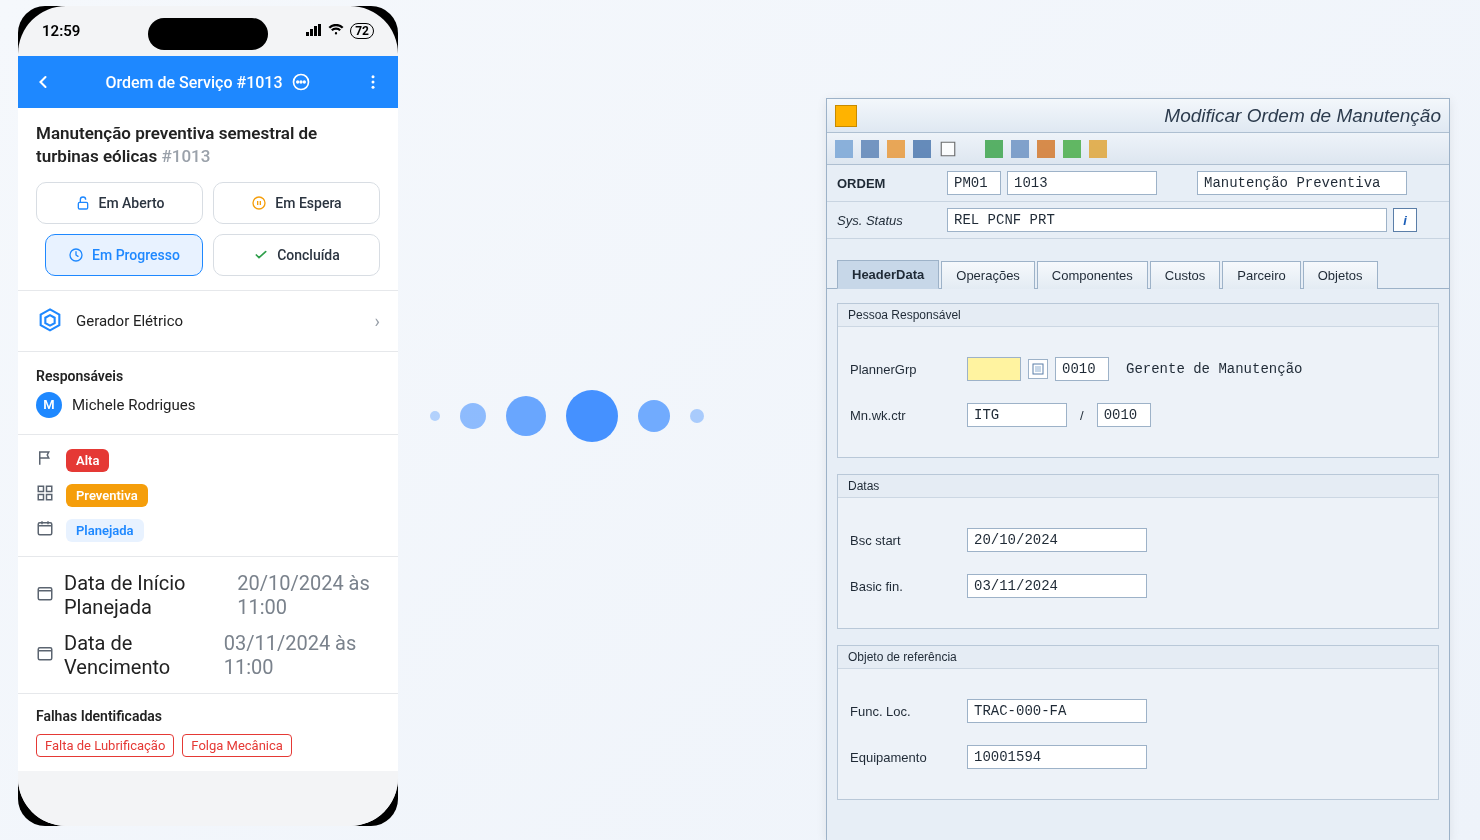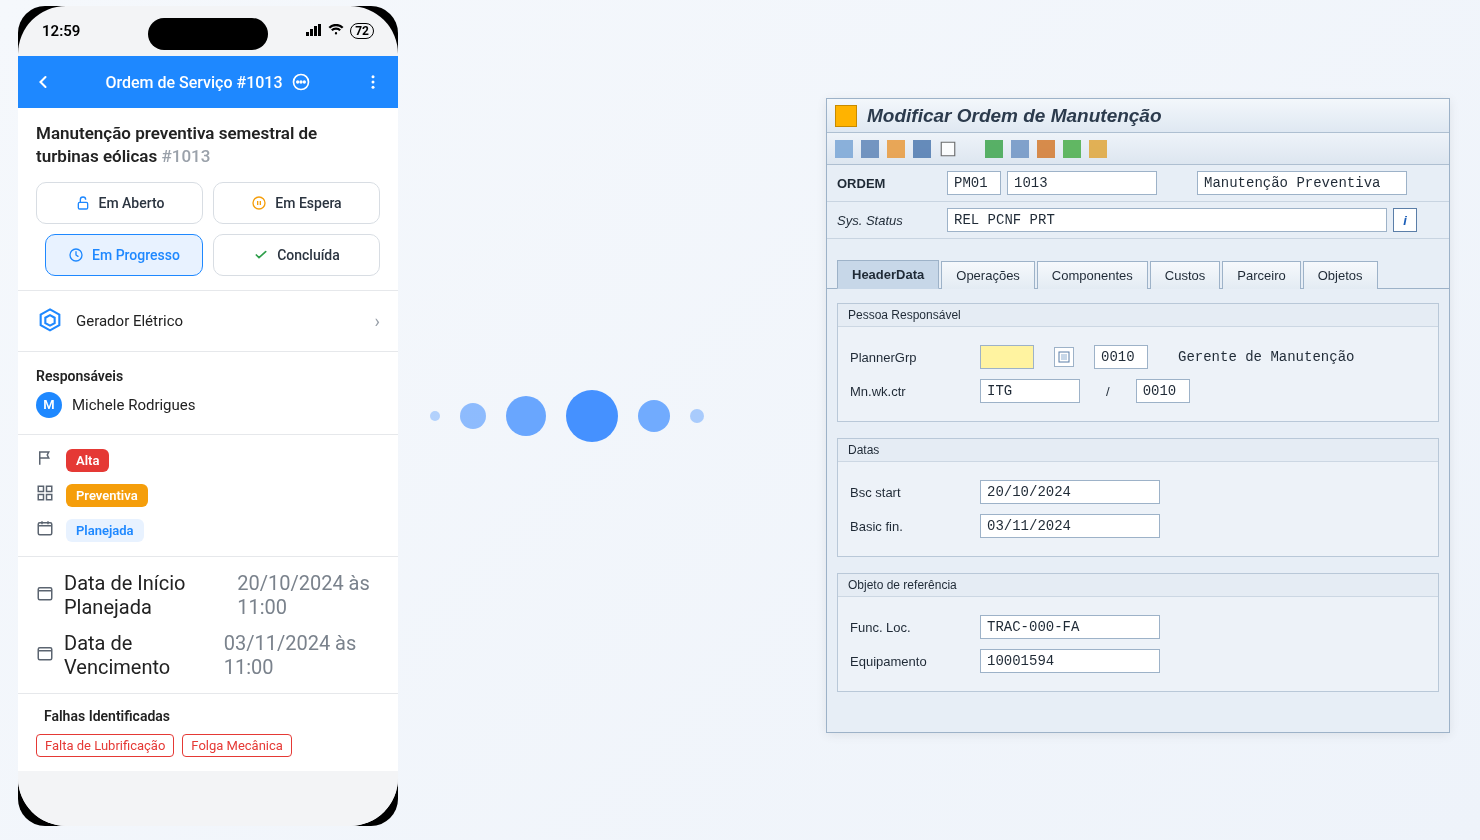--- a/index.html
+++ b/index.html
@@ -99,21 +99,21 @@
     font-size: 15px; color: #222;
   }
   .hex-ic {
     width: 28px; height: 28px; color: #1e88ff;
   }
   .chev { margin-left: auto; color: #9aa1aa; font-size:18px;}
   .section-label {
     font-size: 14px; font-weight: 600; color: #222;
     padding: 16px 18px 8px;
   }
-  .section-label.sub { font-weight:600;margin-left:8px; }
+  .section-label.sub { font-weight:600; }
   .person-row {
     display: flex; align-items: center; gap: 10px;
     padding: 0 18px 16px;
     font-size: 15px; color: #222;
     background:#fff;
     border-bottom:1px solid #e6e8eb;
   }
   .avatar {
     width: 26px; height: 26px; border-radius: 50%;
     background: #1e88ff; color: #fff;
@@ -166,21 +166,21 @@
   .sap-titlebar {
     background: linear-gradient(#f3f7fb,#dfe8f2);
     height: 34px;
     display:flex; align-items:center;
     padding: 0 8px;
     border-bottom:1px solid #aebfd1;
   }
   .sap-titlebar .sap-logo{
     width:22px;height:22px;background:#ffb300;border:1px solid #c78a00;margin-right:10px;
   }
-  .sap-title{ flex:1; text-align:left; font-style:italic; font-weight:700; font-size:19px; color:#2c3b4d;}
+  .sap-title{ flex:1; text-align:right; font-style:italic; font-weight:400; font-size:19px; color:#2c3b4d;}
   .sap-toolbar{
     background: linear-gradient(#eef3f9,#dde6f0);
     height:32px; display:flex; align-items:center; gap:8px;
     padding:0 8px; border-bottom:1px solid #aebfd1;
   }
   .tb-ic{ width:18px;height:18px; opacity:.85;}
   .sap-body{ padding:0;}
   .sap-row{ display:flex; align-items:center; padding:6px 10px; border-bottom:1px solid #c8d4e1; background:#e7eef6;}
   .sap-row .lbl{ width:110px; font-weight:700;}
   .sap-inp{
@@ -212,21 +212,21 @@
   .panel-area{ background:#e7eef6; padding:14px 10px 24px;}
   .fieldset{
     border:1px solid #b9c8d8; background:#edf2f8; margin-bottom:16px;
   }
   .fs-legend{
     font-size:12px; padding:4px 10px;
     border-bottom:1px solid #ccd7e3;
     background:#e5ecf4;
   }
   .fs-body{ padding:8px 12px;}
-  .fs-row{ display:flex; align-items:center; margin:10px 0; gap:20px;}
+  .fs-row{ display:flex; align-items:center; margin:22px 0; gap:7px;}
   .fs-row .flbl{ width:110px;}
   .mono{ font-family:"Courier New",monospace; font-size:14px;}
   .picker{ width:20px;height:20px;border:1px solid #9db2c8;background:#fff;display:inline-flex;align-items:center;justify-content:center;}
   .slash{ padding:0 6px;}
   .desc-text{ margin-left:10px; }
 </style>
 </head>
 <body>
 
 <div class="phone-wrap">

